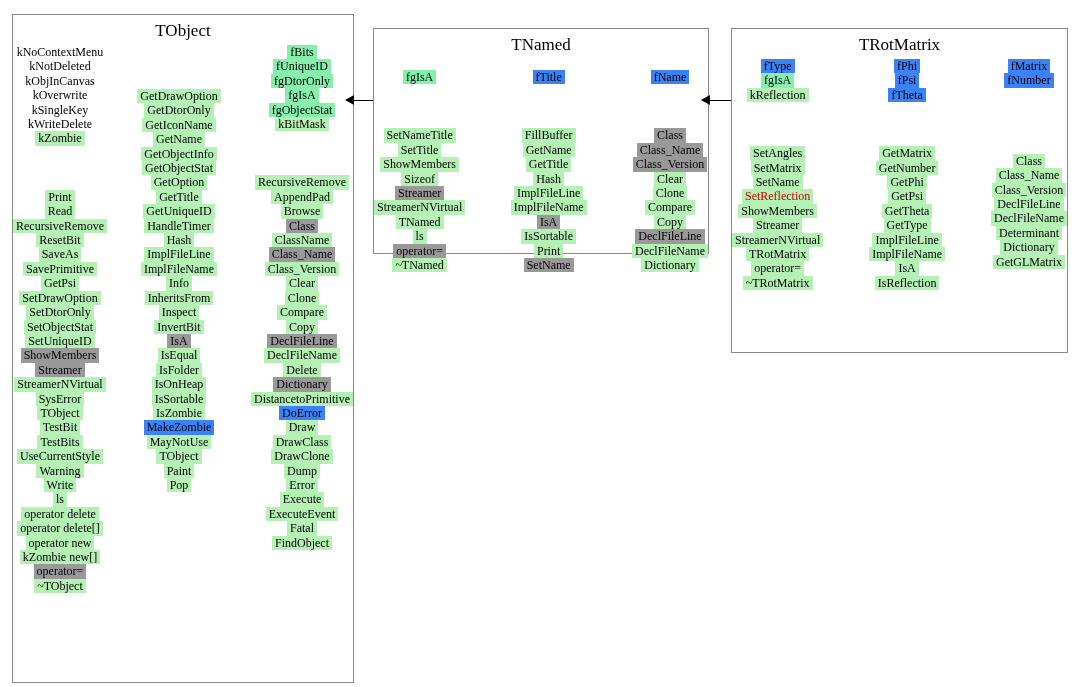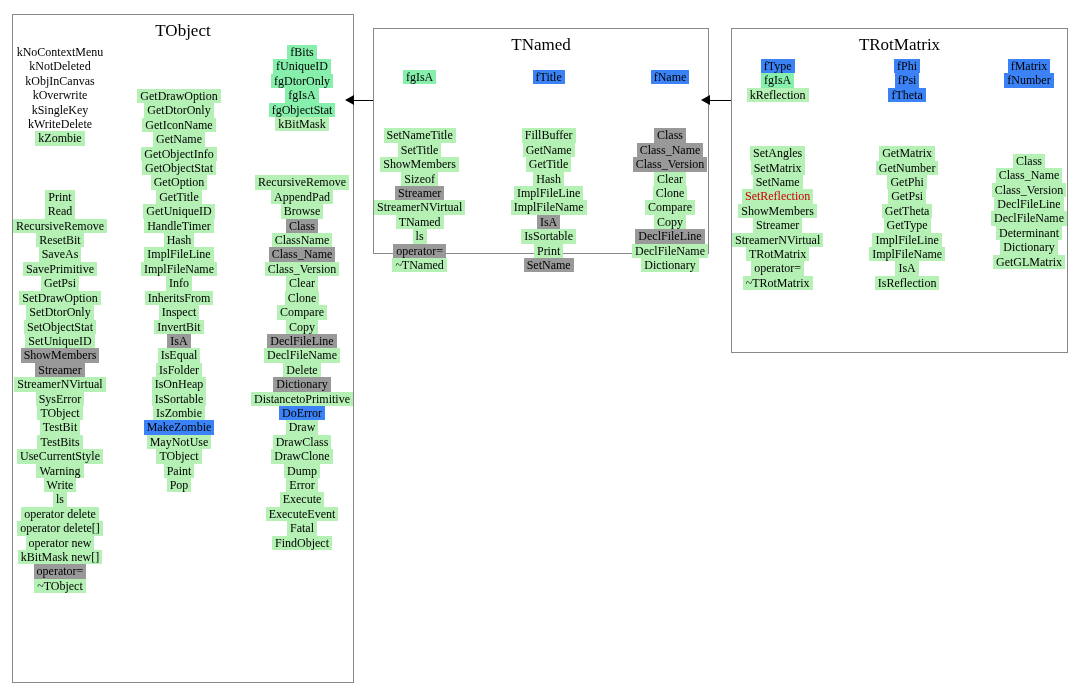--- a/index.html
+++ b/index.html
@@ -116,21 +116,21 @@
           <div class="item green">TObject</div>
           <div class="item green">TestBit</div>
           <div class="item green">TestBits</div>
           <div class="item green">UseCurrentStyle</div>
           <div class="item green">Warning</div>
           <div class="item green">Write</div>
           <div class="item green">ls</div>
           <div class="item green">operator delete</div>
           <div class="item green">operator delete[]</div>
           <div class="item green">operator new</div>
-          <div class="item green">kBitMask new[]</div>
+          <div class="item green">kZombie new[]</div>
           <div class="item gray">operator=</div>
           <div class="item green">~TObject</div>
         </div>
       </div>
       <div class="col">
         <div class="spacer-lg"></div>
         <div class="grp">
           <div class="item green">GetDrawOption</div>
           <div class="item green">GetDtorOnly</div>
           <div class="item green">GetIconName</div>

